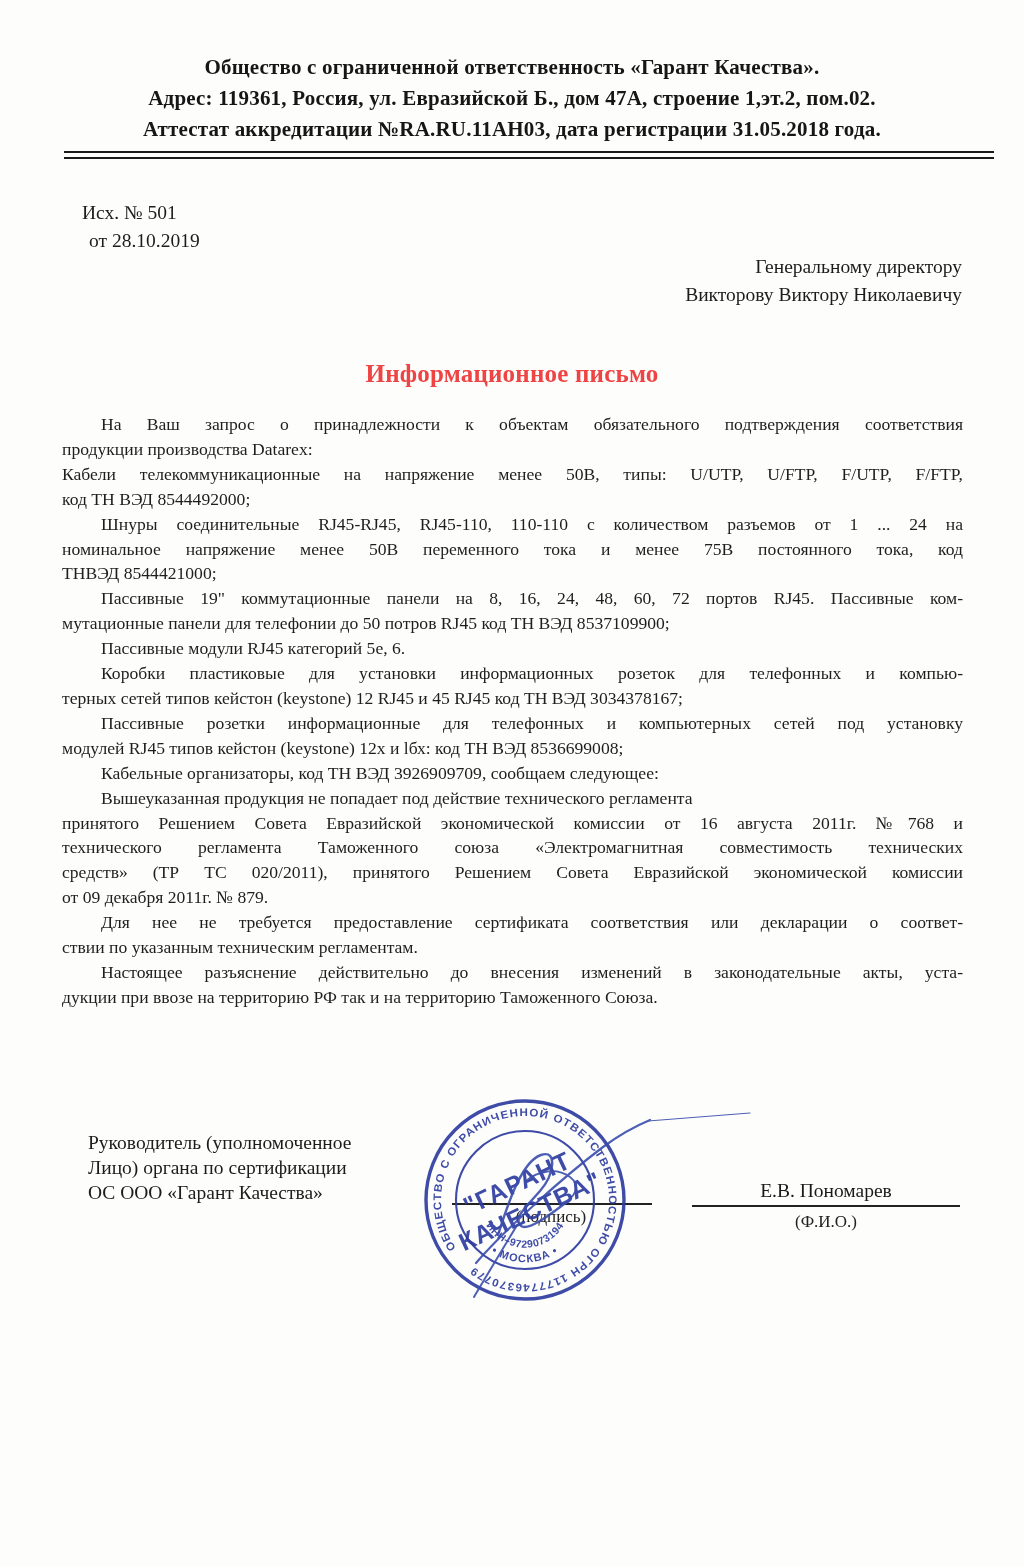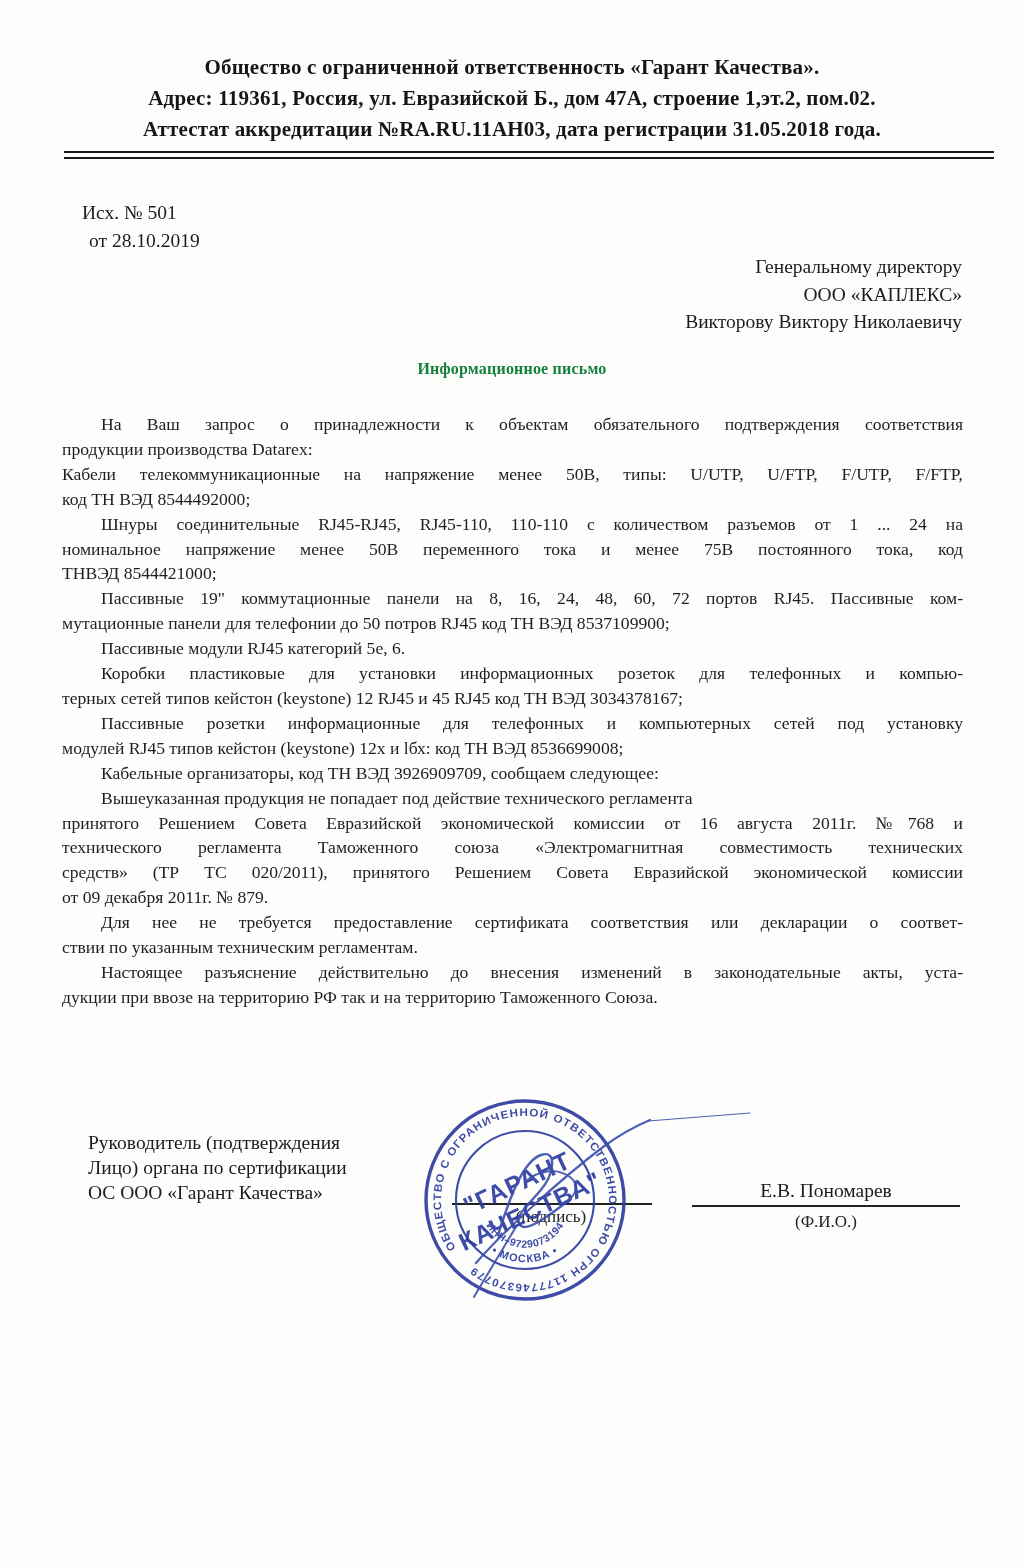--- a/index.html
+++ b/index.html
@@ -26,21 +26,21 @@
   .ref{position:absolute;left:82px;top:199px;font-size:19.5px;line-height:28px;}
   .ref .d{padding-left:7px;}
   
   .recipient{
     position:absolute;right:62px;top:253px;width:420px;
     text-align:right;font-size:19.5px;line-height:27.5px;
   }
   
   .doc-title{
     position:absolute;left:0;top:360px;width:1024px;
-    text-align:center;font-weight:bold;font-size:16px;letter-spacing:.2px;color:#15803d;
+    text-align:center;font-weight:bold;font-size:25px;letter-spacing:.2px;color:#ef4444;
   }
   
   .body-text{
     position:absolute;left:62px;top:412px;width:901px;
     font-size:17.6px;line-height:24.9px;color:#1e1e1e;
   }
   .b-line{white-space:normal;}
   .b-line.indent{text-indent:39px;}
   .b-line.just{text-align:justify;text-align-last:justify;}
   
@@ -80,21 +80,20 @@
 
   <div class="rule"></div>
 
   <div class="ref">
     <div class="n">Исх. № 501</div>
     <div class="d">от 28.10.2019</div>
   </div>
 
   <div class="recipient">
       <div class="r-line">Генеральному директору</div>
-      <div class="r-line">ООО «КАПЛЕКС»</div>
       <div class="r-line">Викторову Виктору Николаевичу</div>
     </div>
 
   <div class="doc-title">Информационное письмо</div>
 
   <div class="body-text">
       <div class="b-line indent just">На Ваш запрос о принадлежности к объектам обязательного подтверждения соответствия</div>
       <div class="b-line">продукции производства Datarex:</div>
       <div class="b-line just">Кабели телекоммуникационные на напряжение менее 50В, типы: U/UTP, U/FTP, F/UTP, F/FTP,</div>
       <div class="b-line">код ТН ВЭД 8544492000;</div>
@@ -114,21 +113,21 @@
       <div class="b-line just">технического регламента Таможенного союза «Электромагнитная совместимость технических</div>
       <div class="b-line just">средств» (ТР ТС 020/2011), принятого Решением Совета Евразийской экономической комиссии</div>
       <div class="b-line">от 09 декабря 2011г. № 879.</div>
       <div class="b-line indent just">Для нее не требуется предоставление сертификата соответствия или декларации о соответ-</div>
       <div class="b-line">ствии по указанным техническим регламентам.</div>
       <div class="b-line indent just">Настоящее разъяснение действительно до внесения изменений в законодательные акты, уста-</div>
       <div class="b-line">дукции при ввозе на территорию РФ так и на территорию Таможенного Союза.</div>
     </div>
 
   <div class="signatory">
-      <div class="s-line">Руководитель (подтверждения</div>
+      <div class="s-line">Руководитель (уполномоченное</div>
       <div class="s-line">Лицо) органа по сертификации</div>
       <div class="s-line">ОС ООО «Гарант Качества»</div>
     </div>
 
   <div class="sig-black-line"></div>
   <div class="sig-caption">(подпись)</div>
 
   <div class="name-block">Е.В. Пономарев</div>
   <div class="name-caption">(Ф.И.О.)</div>
 

